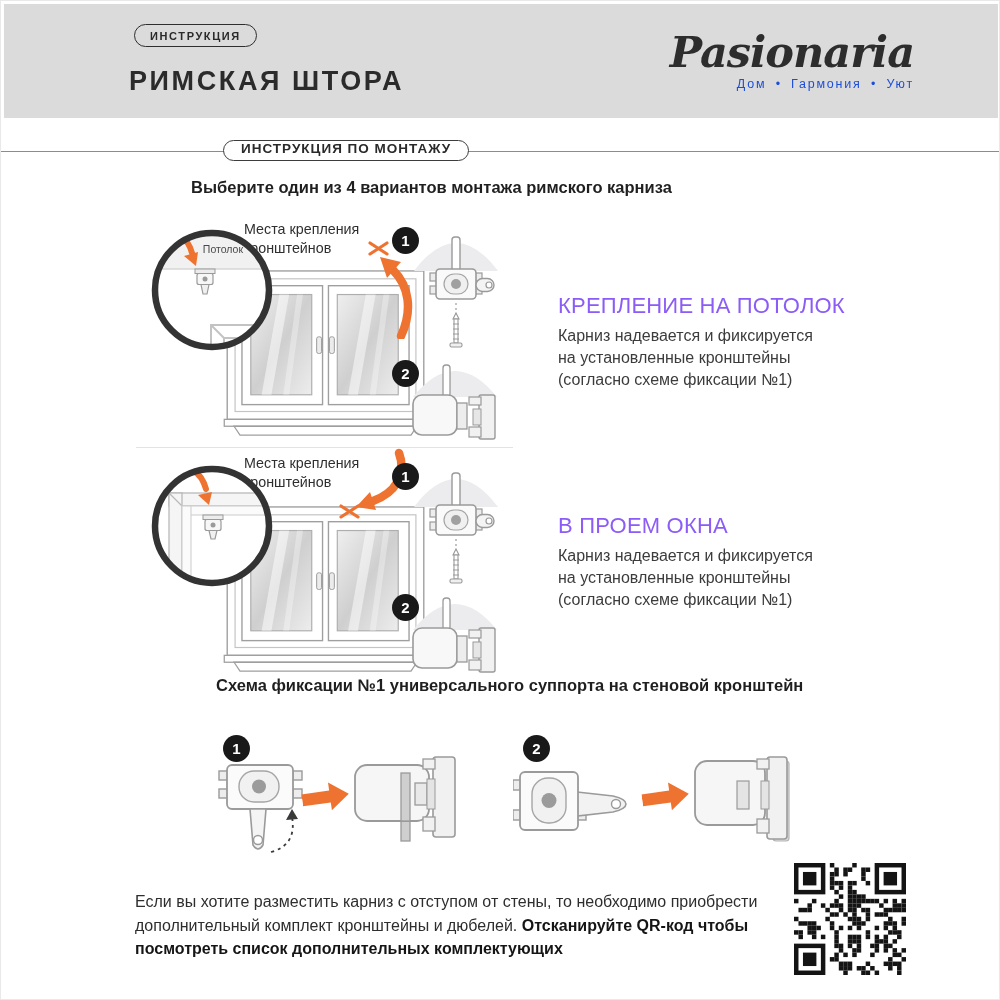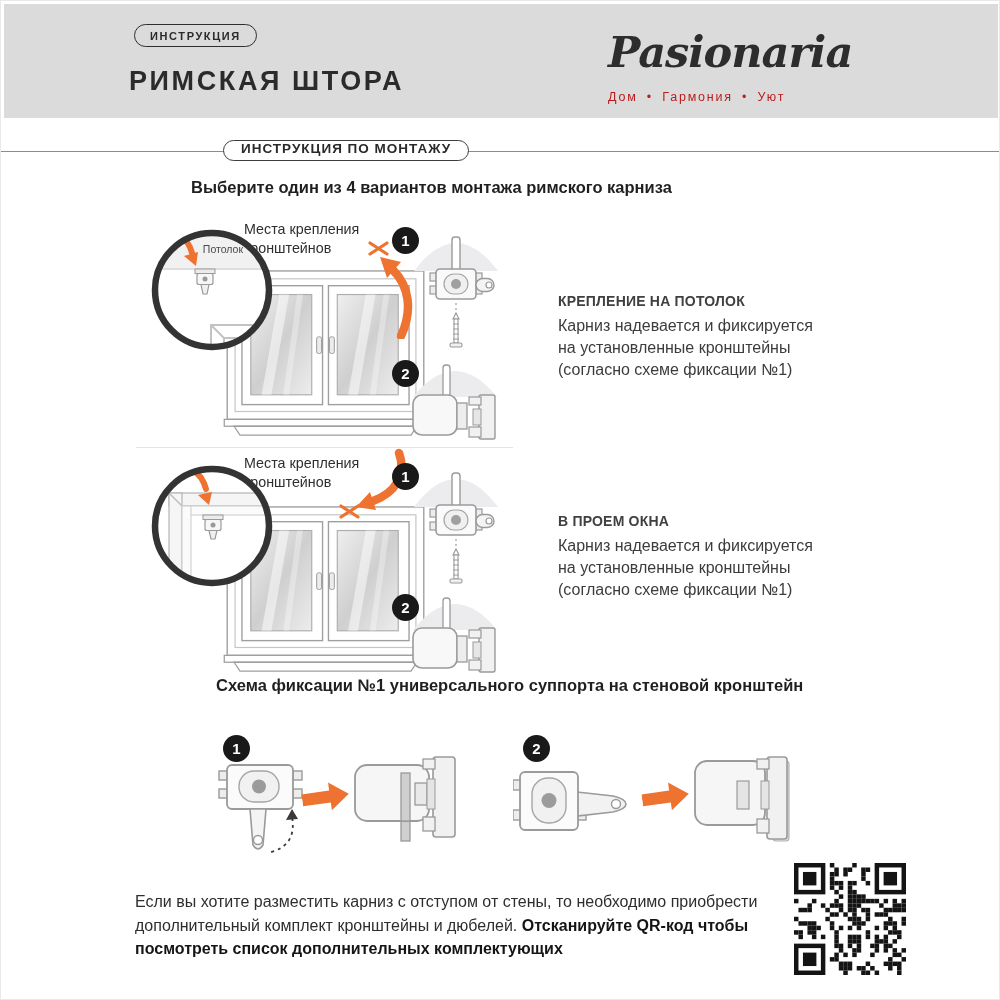--- a/index.html
+++ b/index.html
@@ -6,38 +6,38 @@
   html,body{width:1000px;height:1000px}
   body{font-family:"Liberation Sans",sans-serif;background:#fff;color:#262626}
   .page{position:relative;width:1000px;height:1000px;background:#fff;overflow:hidden;border:1px solid #e9e9e9}
   .abs{position:absolute}
 
   
   .header-band{left:3px;top:3px;width:994px;height:114px;background:#dbdbdc}
   .hbadge{left:130px;top:20px;display:inline-block;border:1.6px solid #2e2e2e;border-radius:15px;
           padding:5px 15px 4px;font-size:11px;font-weight:bold;letter-spacing:1.6px;color:#2a2a2a;background:transparent}
   .htitle{left:125px;top:62px;font-size:27px;font-weight:bold;letter-spacing:2.6px;color:#2b2b2b}
-  .logo{left:604px;top:24px;width:288px;text-align:left}
+  .logo{left:622px;top:24px;width:288px;text-align:right}
   .logo-name{font-family:"DejaVu Serif",serif;font-style:italic;font-weight:bold;font-size:43px;line-height:48px;color:#2d2d2d;letter-spacing:-1px}
-  .logo-tag{font-size:12.5px;letter-spacing:1.8px;color:#b91c1c;margin-top:14px;word-spacing:4px}
+  .logo-tag{font-size:12.5px;letter-spacing:1.8px;color:#1d4ed8;margin-top:1px;word-spacing:4px}
 
   
   .rule{left:0;top:150px;width:1000px;height:0;border-top:1.6px solid #8c8c8c}
   .mpill{left:222px;top:139px;background:#fff;border:1.6px solid #3d3d3d;border-radius:15px;
          padding:0 17px 4px;font-size:13.5px;font-weight:bold;letter-spacing:1px;color:#2a2a2a}
   .h-intro{left:190px;top:177px;font-size:16.5px;font-weight:bold;color:#1f1f1f}
   .h-scheme{left:215px;top:675px;font-size:16.5px;font-weight:bold;color:#1f1f1f}
 
   .marker-label{width:140px;text-align:left;font-size:14.3px;line-height:19px;color:#2f2f2f}
   .zoom-label{width:64px;text-align:right;font-size:10.5px;color:#4a4a4a}
 
   .stepb{width:27px;height:27px;border-radius:50%;background:#191919;color:#fff;display:flex;
          align-items:center;justify-content:center;font-size:15px;font-weight:bold}
 
-  .opt-title{font-size:14px;font-weight:bold;color:#404040;margin-bottom:6px;letter-spacing:.2px}
+  .opt-title{font-size:22px;font-weight:normal;color:#8b5cf6;margin-bottom:6px;letter-spacing:.2px}
   .opt-line{font-size:16px;line-height:22px;color:#3c3c3c}
 
   .opt-divider{left:135px;top:446px;width:377px;border-top:1.5px solid #e3e3e3}
 
   .footer-p{left:134px;top:889px;width:652px;font-size:16px;line-height:23.5px;color:#2e2e2e}
   .footer-p .b{font-weight:bold;color:#151515}
 
   svg{display:block}
 </style>
 </head>

